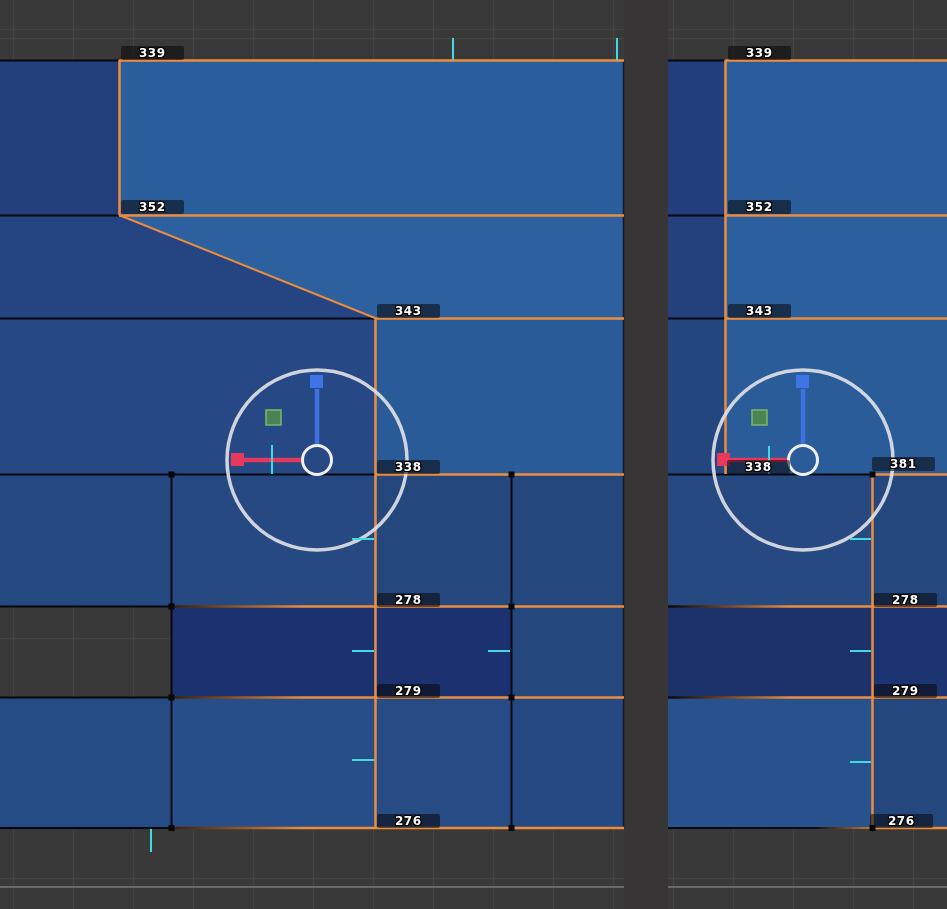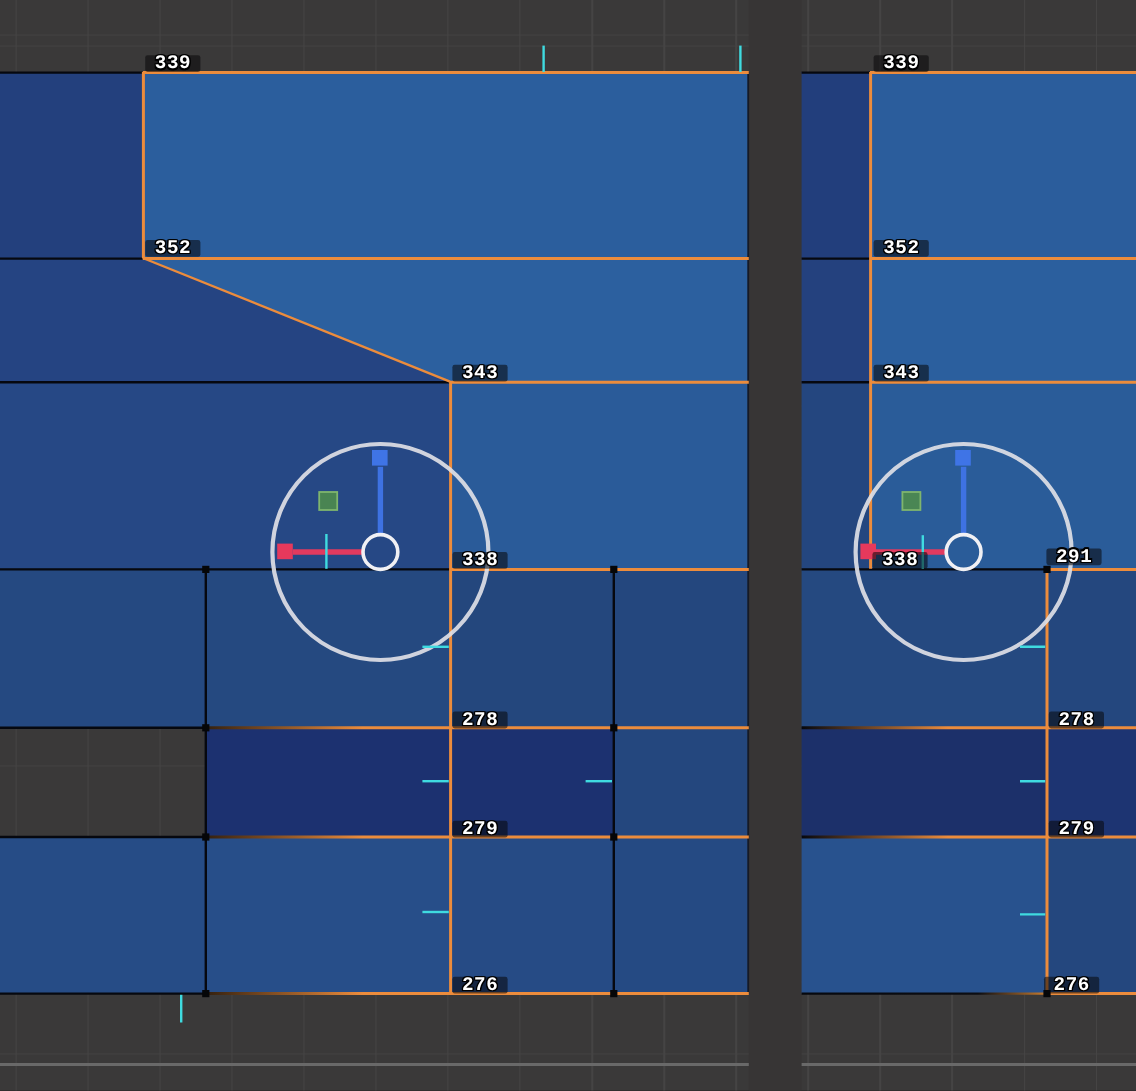--- a/index.html
+++ b/index.html
@@ -12,30 +12,29 @@
     position:absolute;inset:0;
     background-image:
       linear-gradient(to bottom, transparent 886px, #696969 886px, #696969 888px, transparent 888px),
       repeating-linear-gradient(to right, #454444 0px, #454444 1px, transparent 1px, transparent 60px),
       repeating-linear-gradient(to bottom, #434242 0px, #434242 1px, transparent 1px, transparent 60px);
     background-position: 0 0, 13px 0, 0 38px;
   }
   #canvas{position:absolute;left:0;top:0;z-index:2;}
   .vlabel{
     position:absolute;z-index:5;
-    color:#fff;font-size:16px;font-weight:700;line-height:14px;
+    color:#fff;font-size:12px;font-weight:700;line-height:14px;
     letter-spacing:0.5px;
     background:rgba(8,8,10,0.55);
     border-radius:2px;
-    padding:0 8px;
+    padding:0 18px;
     text-shadow:
       -1px 0 0 #000, 1px 0 0 #000, 0 -1px 0 #000, 0 1px 0 #000,
       -1px -1px 0 #000, 1px 1px 0 #000, -1px 1px 0 #000, 1px -1px 0 #000;
     white-space:nowrap;
-    font-family:Liberation Mono, monospace;
   }
 </style>
 </head>
 <body>
 
 <div id="stage">
   <div id="grid"></div>
 
   <svg id="canvas" width="947" height="909" viewBox="0 0 947 909">
     <defs>
@@ -189,17 +188,17 @@
   <div class="vlabel" style="left:377px;top:304px">343</div>
   <div class="vlabel" style="left:377px;top:460px">338</div>
   <div class="vlabel" style="left:377px;top:593px">278</div>
   <div class="vlabel" style="left:377px;top:684px">279</div>
   <div class="vlabel" style="left:377px;top:814px">276</div>
 
   <div class="vlabel" style="left:728px;top:46px">339</div>
   <div class="vlabel" style="left:728px;top:200px">352</div>
   <div class="vlabel" style="left:728px;top:304px">343</div>
   <div class="vlabel" style="left:727px;top:460px">338</div>
-  <div class="vlabel" style="left:872px;top:457px">291</div>
+  <div class="vlabel" style="left:872px;top:457px">381</div>
   <div class="vlabel" style="left:874px;top:593px">278</div>
   <div class="vlabel" style="left:874px;top:684px">279</div>
   <div class="vlabel" style="left:870px;top:814px">276</div>
 </div>
 
 </body></html>

